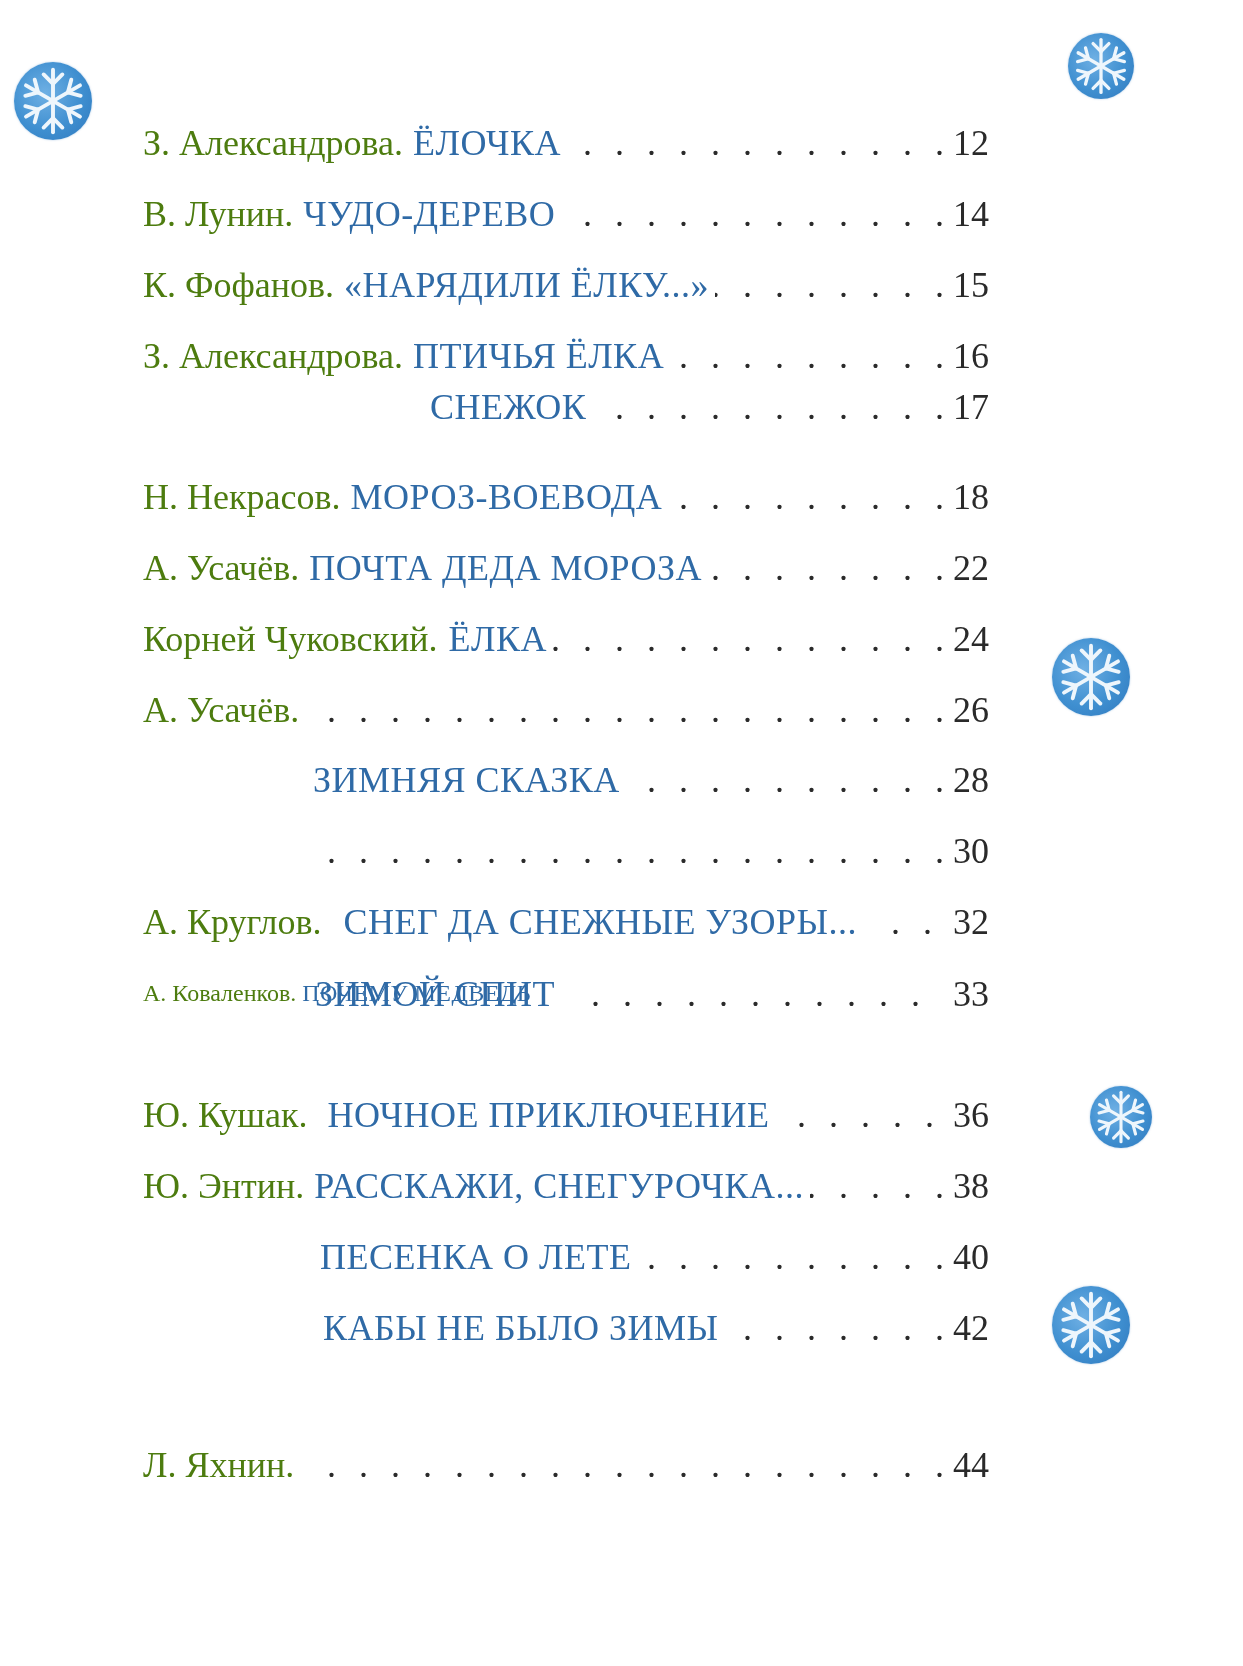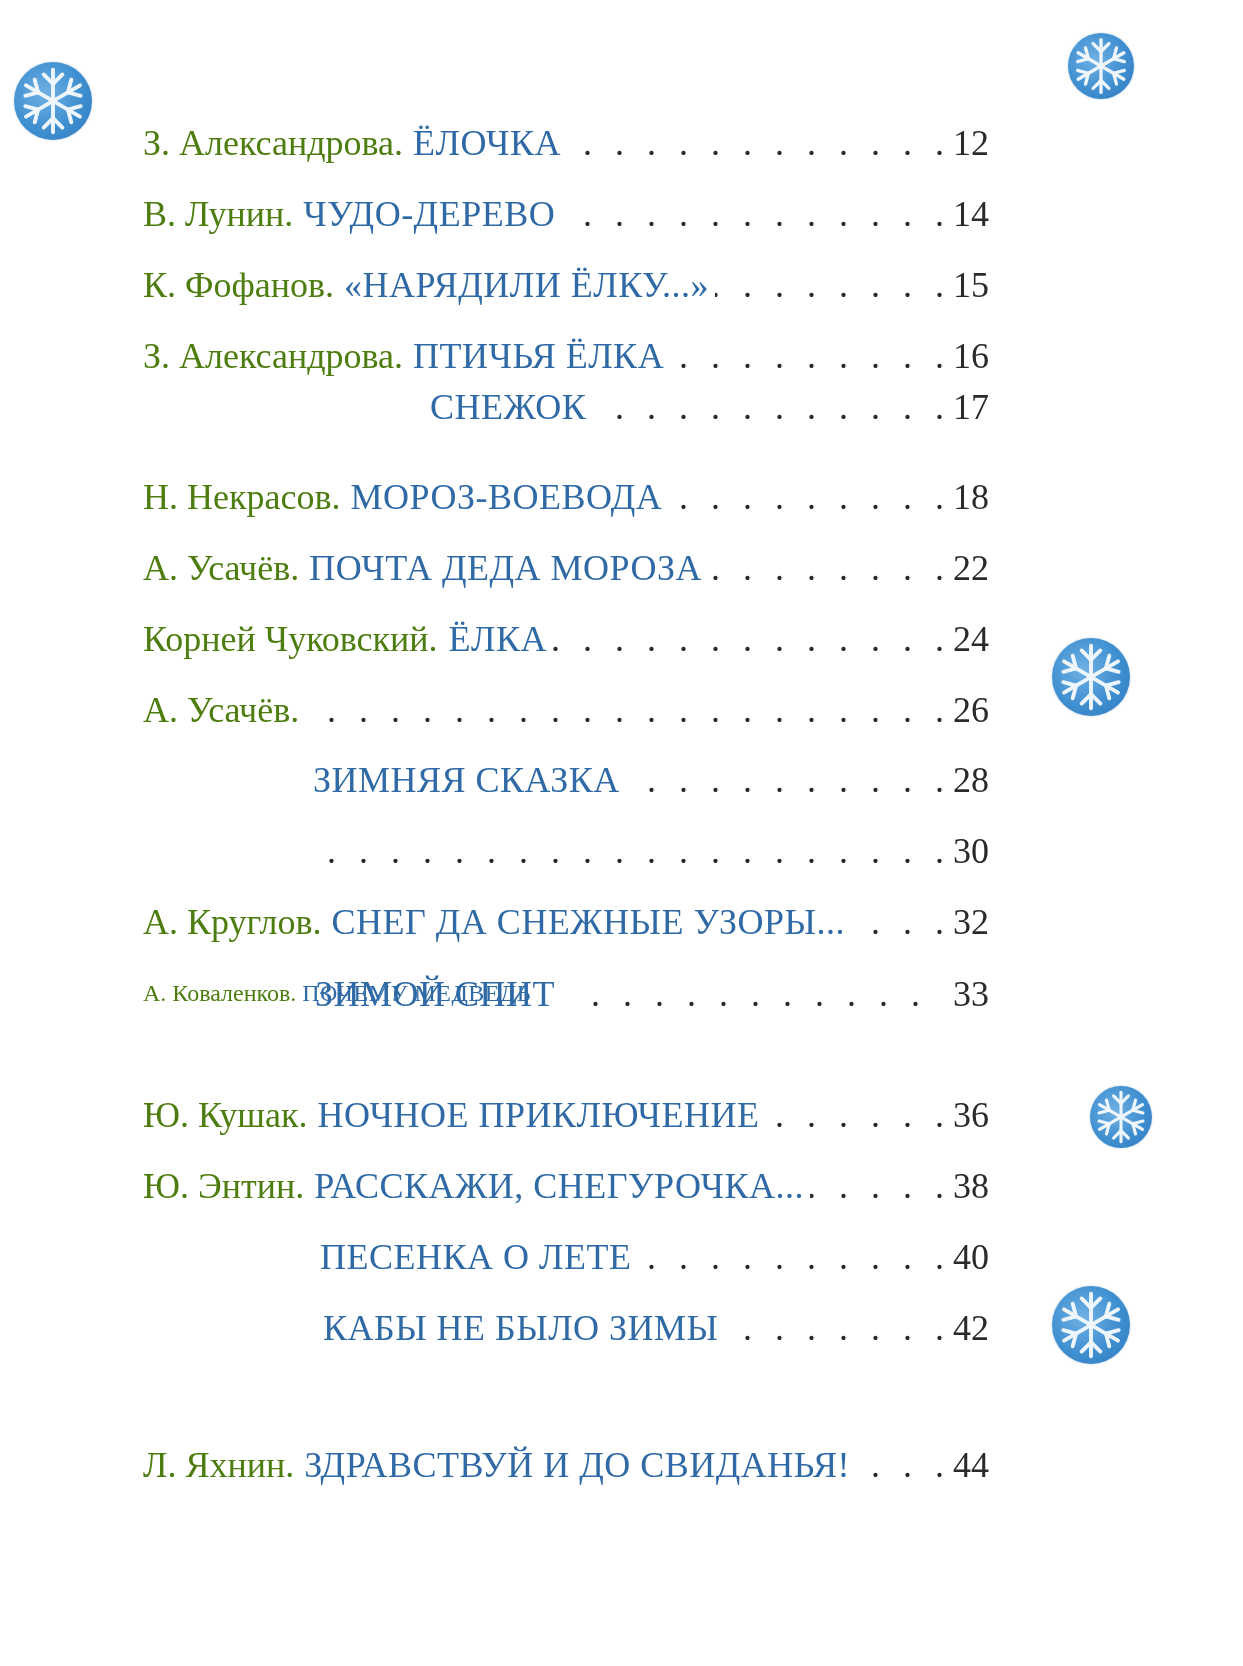--- a/index.html
+++ b/index.html
@@ -79,33 +79,33 @@
     </div>
     <div class="row" style="top: 757px; padding-left: 170px; width: 680px;">
       <span class="title">ЗИМНЯЯ СКАЗКА</span>
       <span class="leader"> . . . . . . . . . . . . . . . . . . . . . . . . . . . . . . . . . . . . . . . . . . . . . . . . . . . . . . . . . . . . . . . . . . . . . . . . . . . . . . . .</span>
       <span class="page">28</span>
     </div>
     <div class="row" style="top: 828px; padding-left: 170px; width: 680px;">
       <span class="leader"> . . . . . . . . . . . . . . . . . . . . . . . . . . . . . . . . . . . . . . . . . . . . . . . . . . . . . . . . . . . . . . . . . . . . . . . . . . . . . . . .</span>
       <span class="page">30</span>
     </div>
-    <div class="row" style="top: 899px;">
+    <div class="row" style="top: 899px; gap: 12px;">
       <span class="author" style="margin-right: 10px;">А. Круглов.</span>
       <span class="title">СНЕГ ДА СНЕЖНЫЕ УЗОРЫ...</span>
       <span class="leader"> . . . . . . . . . . . . . . . . . . . . . . . . . . . . . . . . . . . . . . . . . . . . . . . . . . . . . . . . . . . . . . . . . . . . . . . . . . . . . . . .</span>
       <span class="page">32</span>
     </div>
     <div class="sub" style="top: 970px;"><span class="author">А. Коваленков. </span><span class="title">ПОЧЕМУ МЕДВЕДЬ</span></div>
     <div class="row" style="top: 971px; padding-left: 172px; width: 678px; gap: 24px;">
       <span class="title">ЗИМОЙ СПИТ</span>
       <span class="leader"> . . . . . . . . . . . . . . . . . . . . . . . . . . . . . . . . . . . . . . . . . . . . . . . . . . . . . . . . . . . . . . . . . . . . . . . . . . . . . . . .</span>
       <span class="page">33</span>
     </div>
-    <div class="row" style="top: 1092px;">
+    <div class="row" style="top: 1092px; gap: 10px;">
       <span class="author" style="margin-right: 10px;">Ю. Кушак.</span>
       <span class="title">НОЧНОЕ ПРИКЛЮЧЕНИЕ</span>
       <span class="leader"> . . . . . . . . . . . . . . . . . . . . . . . . . . . . . . . . . . . . . . . . . . . . . . . . . . . . . . . . . . . . . . . . . . . . . . . . . . . . . . . .</span>
       <span class="page">36</span>
     </div>
     <div class="row" style="top: 1163px;">
       <span class="author" style="margin-right: 10px;">Ю. Энтин.</span>
       <span class="title">РАССКАЖИ, СНЕГУРОЧКА...</span>
       <span class="leader"> . . . . . . . . . . . . . . . . . . . . . . . . . . . . . . . . . . . . . . . . . . . . . . . . . . . . . . . . . . . . . . . . . . . . . . . . . . . . . . . .</span>
       <span class="page">38</span>
@@ -115,21 +115,20 @@
       <span class="leader"> . . . . . . . . . . . . . . . . . . . . . . . . . . . . . . . . . . . . . . . . . . . . . . . . . . . . . . . . . . . . . . . . . . . . . . . . . . . . . . . .</span>
       <span class="page">40</span>
     </div>
     <div class="row" style="top: 1305px; padding-left: 180px; width: 670px;">
       <span class="title">КАБЫ НЕ БЫЛО ЗИМЫ</span>
       <span class="leader"> . . . . . . . . . . . . . . . . . . . . . . . . . . . . . . . . . . . . . . . . . . . . . . . . . . . . . . . . . . . . . . . . . . . . . . . . . . . . . . . .</span>
       <span class="page">42</span>
     </div>
     <div class="row" style="top: 1442px;">
       <span class="author" style="margin-right: 10px;">Л. Яхнин.</span>
-      <span class="title">ЗДРАВСТВУЙ И ДО СВИДАНЬЯ!</span>
       <span class="leader"> . . . . . . . . . . . . . . . . . . . . . . . . . . . . . . . . . . . . . . . . . . . . . . . . . . . . . . . . . . . . . . . . . . . . . . . . . . . . . . . .</span>
       <span class="page">44</span>
     </div>
   </div>
 <div id="flakes">
     <div class="flake" style="left: 14px; top: 62px; width: 78px; height: 78px;">
       <svg viewBox="-50 -50 100 100">
         <g stroke="#eef6fc" stroke-width="5" stroke-linecap="round" fill="none">
   <g transform="rotate(0)">
     <line x1="0" y1="-40" x2="0" y2="40"></line>

